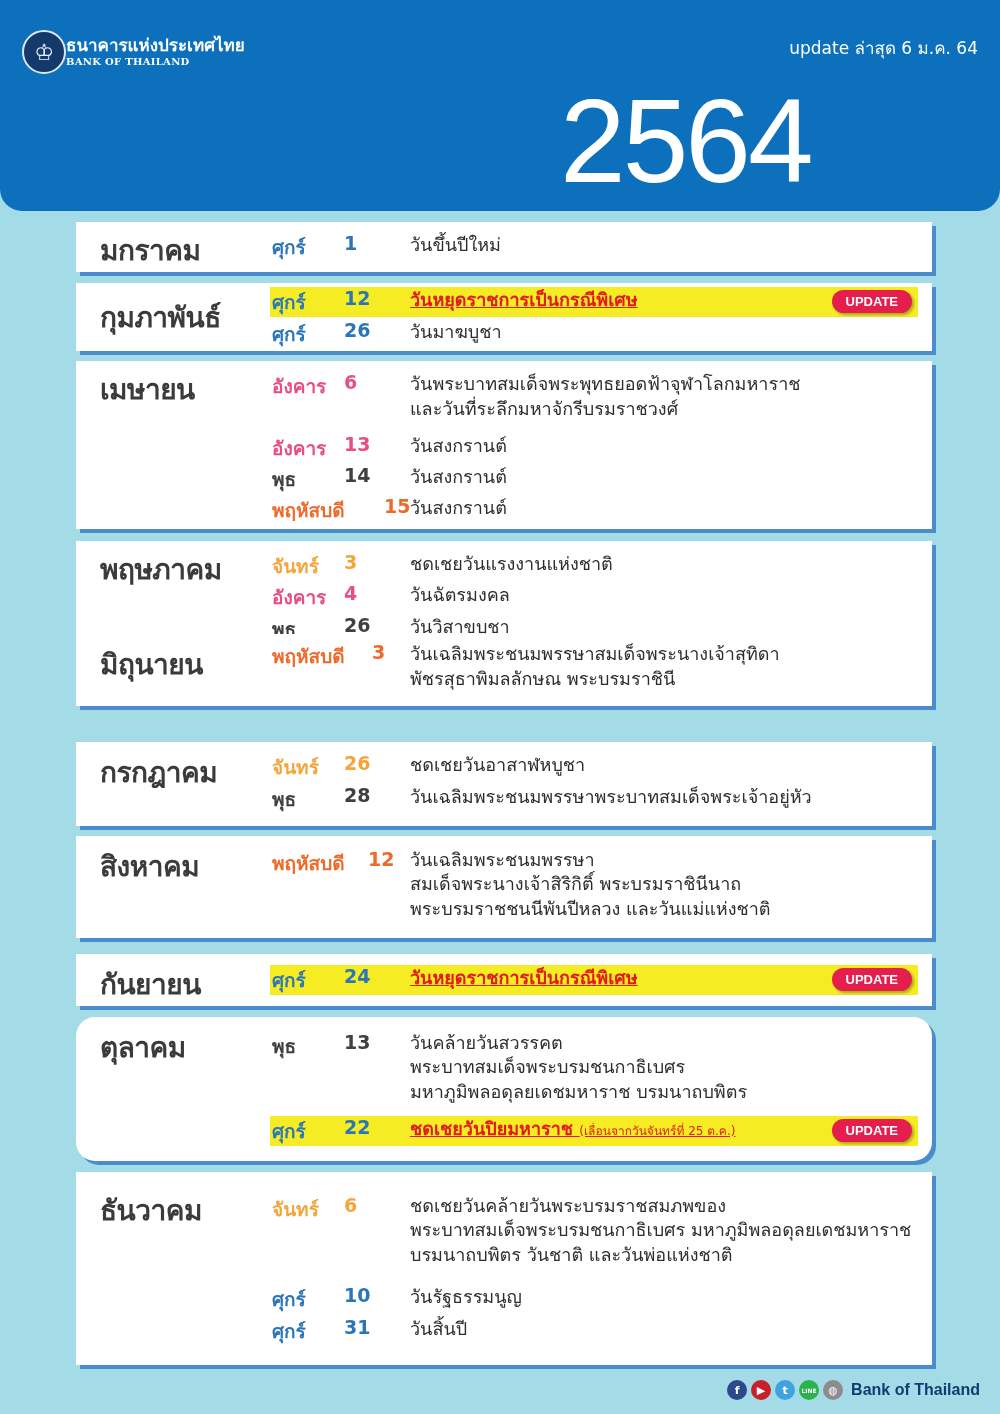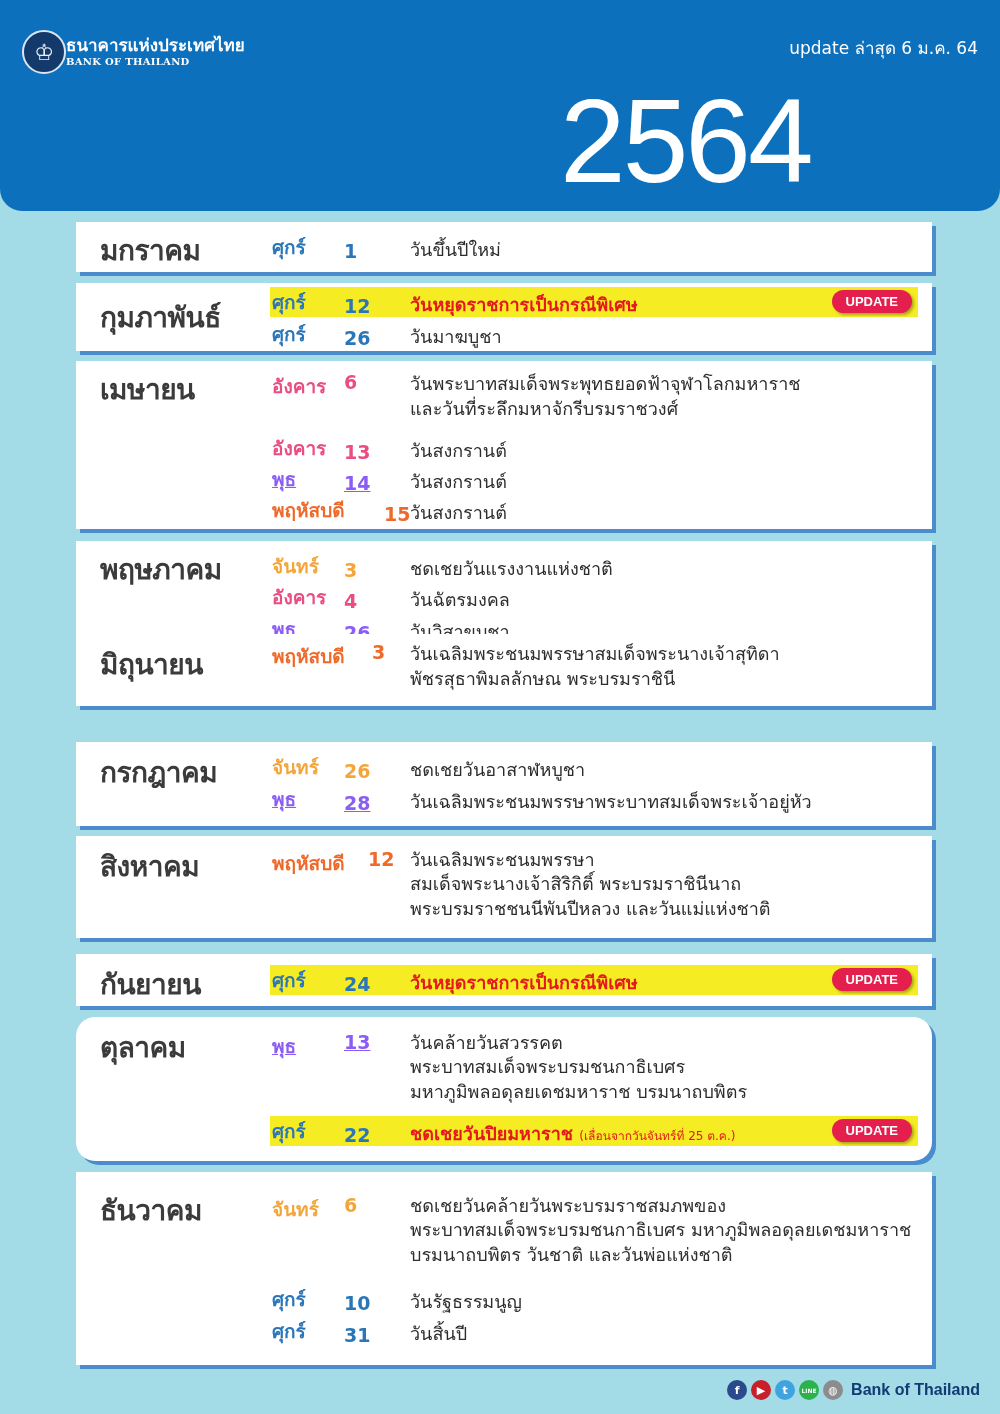--- a/index.html
+++ b/index.html
@@ -30,31 +30,31 @@
   .year { position: absolute; left: 560px; top: 82px; color: #fff; font-weight: 400; font-size: 118px; line-height: 1; letter-spacing: -3px; font-family: "Liberation Sans", sans-serif; }
 
   .card {
     position: absolute; left: 76px; width: 856px;
     background: #fff;
     box-shadow: 4px 4px 0 #4a8ccc;
   }
   .month {
     position: absolute; left: 24px; font-size: 28px; font-weight: 700; color: #3b3b3b; letter-spacing: -0.5px;
   }
-  .row { position: absolute; left: 196px; right: 18px; height: 30px; display: flex; align-items: flex-end; }
+  .row { position: absolute; left: 196px; right: 18px; height: 30px; display: flex; align-items: flex-start; }
   .row.hl { background: #f6ec23; left: 194px; right: 14px; }
   .day { width: 72px; font-weight: 700; font-size: 19px; }
   .date { width: 66px; font-weight: 700; font-size: 19px; }
   .desc { font-size: 18px; color: #2d2d2d; line-height: 1.4; }
-  .desc.red { color: #e3191d; font-weight: 600; }
+  .desc.red { color: #e3191d; font-weight: 600; text-decoration: underline; }
   .desc .small { font-size: 12px; font-weight: 500; }
   .row.multi { height: auto; align-items: flex-start; }
   .c-fri { color: #2a76b8; }
   .c-tue { color: #e84e84; }
-  .c-wed { color: #8b5cf6; text-decoration: underline; }
+  .c-wed { color: #404040; }
   .c-thu { color: #ef6a2a; }
   .c-mon { color: #f4a53a; }
   .badge {
     position: absolute; right: 6px; top: 3px;
     background: #e51f4d; color: #fff; font-weight: 700; font-size: 13px;
     padding: 4px 14px; border-radius: 12px;
     box-shadow: 2px 2px 3px rgba(0,0,0,0.3);
     font-family: "Liberation Sans", sans-serif;
   }
   .footer { position: absolute; right: 20px; top: 1380px; display: flex; align-items: center; }

